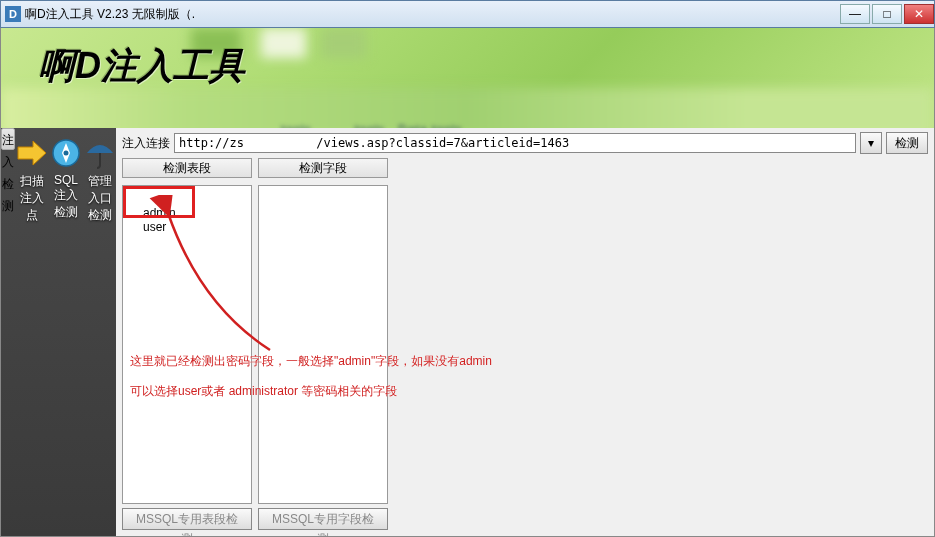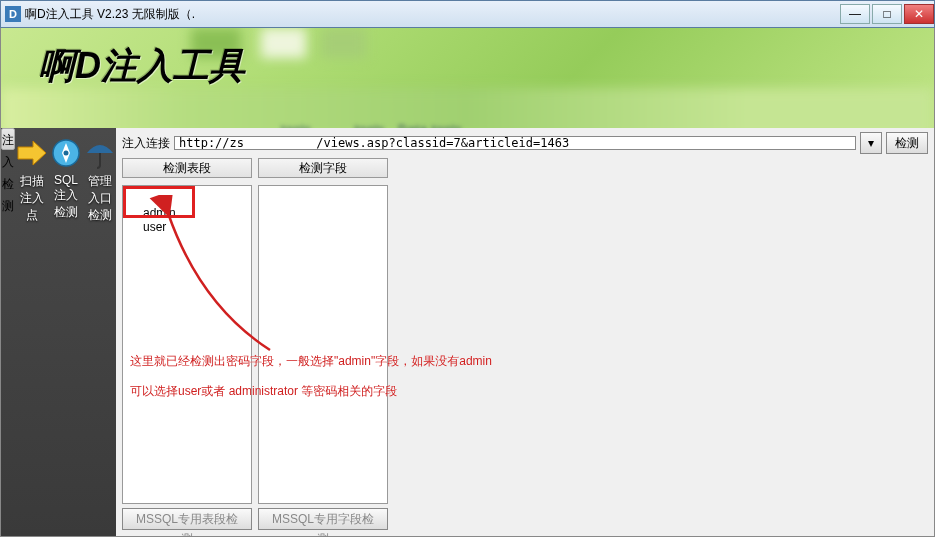--- a/index.html
+++ b/index.html
@@ -25,21 +25,21 @@
 
 .sidebar { width: 115px; background: linear-gradient(#4a4a4a, #3a3a3a); display: flex; }
 .sb-header { background: linear-gradient(#e8e8e8,#d0d0d0); height: 22px; line-height: 22px; text-align: center; border: 1px solid #aaa; border-radius: 2px; margin: 0; }
 .sb-item { text-align: center; padding: 8px 0 4px; cursor: pointer; }
 .sb-item .ic { width: 34px; height: 34px; margin: 0 auto 3px; display: flex; align-items: center; justify-content: center; }
 .sb-item .lbl { color: #fff; text-shadow: 0 1px 2px #000; }
 
 .main { flex: 1; display: flex; flex-direction: column; background: #f0f0f0; }
 .url-row { display: flex; align-items: center; padding: 4px 6px; gap: 4px; }
 .url-label { white-space: nowrap; }
-.url-input { flex: 1; height: 14px; border: 1px solid #888; padding: 0 4px; font-family: "SimSun", monospace; background: #fff; }
+.url-input { flex: 1; height: 20px; border: 1px solid #888; padding: 0 4px; font-family: "SimSun", monospace; background: #fff; }
 .btn { height: 22px; padding: 0 8px; border: 1px solid #888; background: linear-gradient(#fafafa,#ddd); cursor: pointer; line-height: 20px; }
 .dd-btn { width: 22px; padding: 0; text-align: center; }
 
 .panels { flex: 1; display: flex; padding: 0 6px 6px; gap: 6px; }
 .col { display: flex; flex-direction: column; }
 .col1 { width: 130px; }
 .col2 { width: 130px; }
 .col3 { flex: 1; }
 .panel-hdr { height: 20px; border: 1px solid #999; background: linear-gradient(#f5f5f5,#e2e2e2); text-align: center; line-height: 18px; margin-bottom: 7px; }
 .panel-body { flex: 1; border: 1px solid #999; background: #fff; padding: 20px; font-family: "SimSun", monospace; overflow: hidden; position: relative; }

